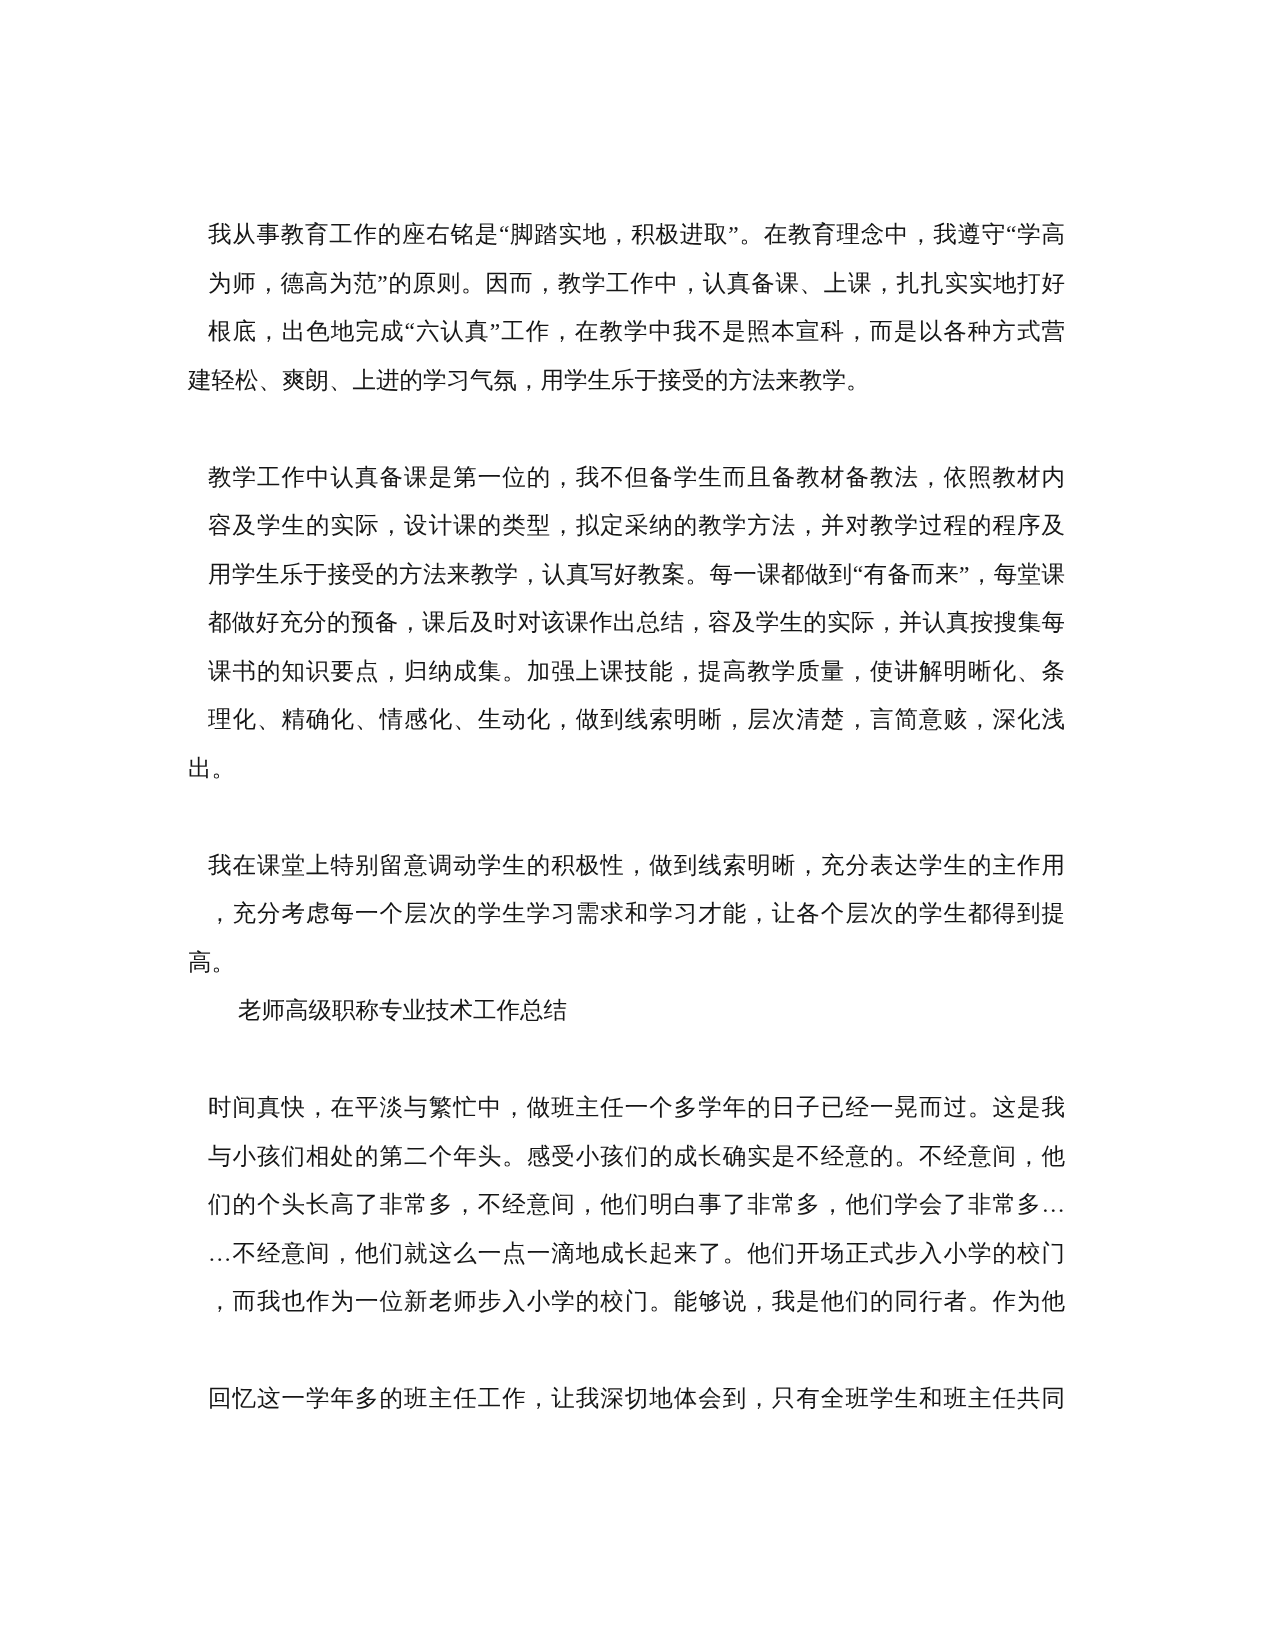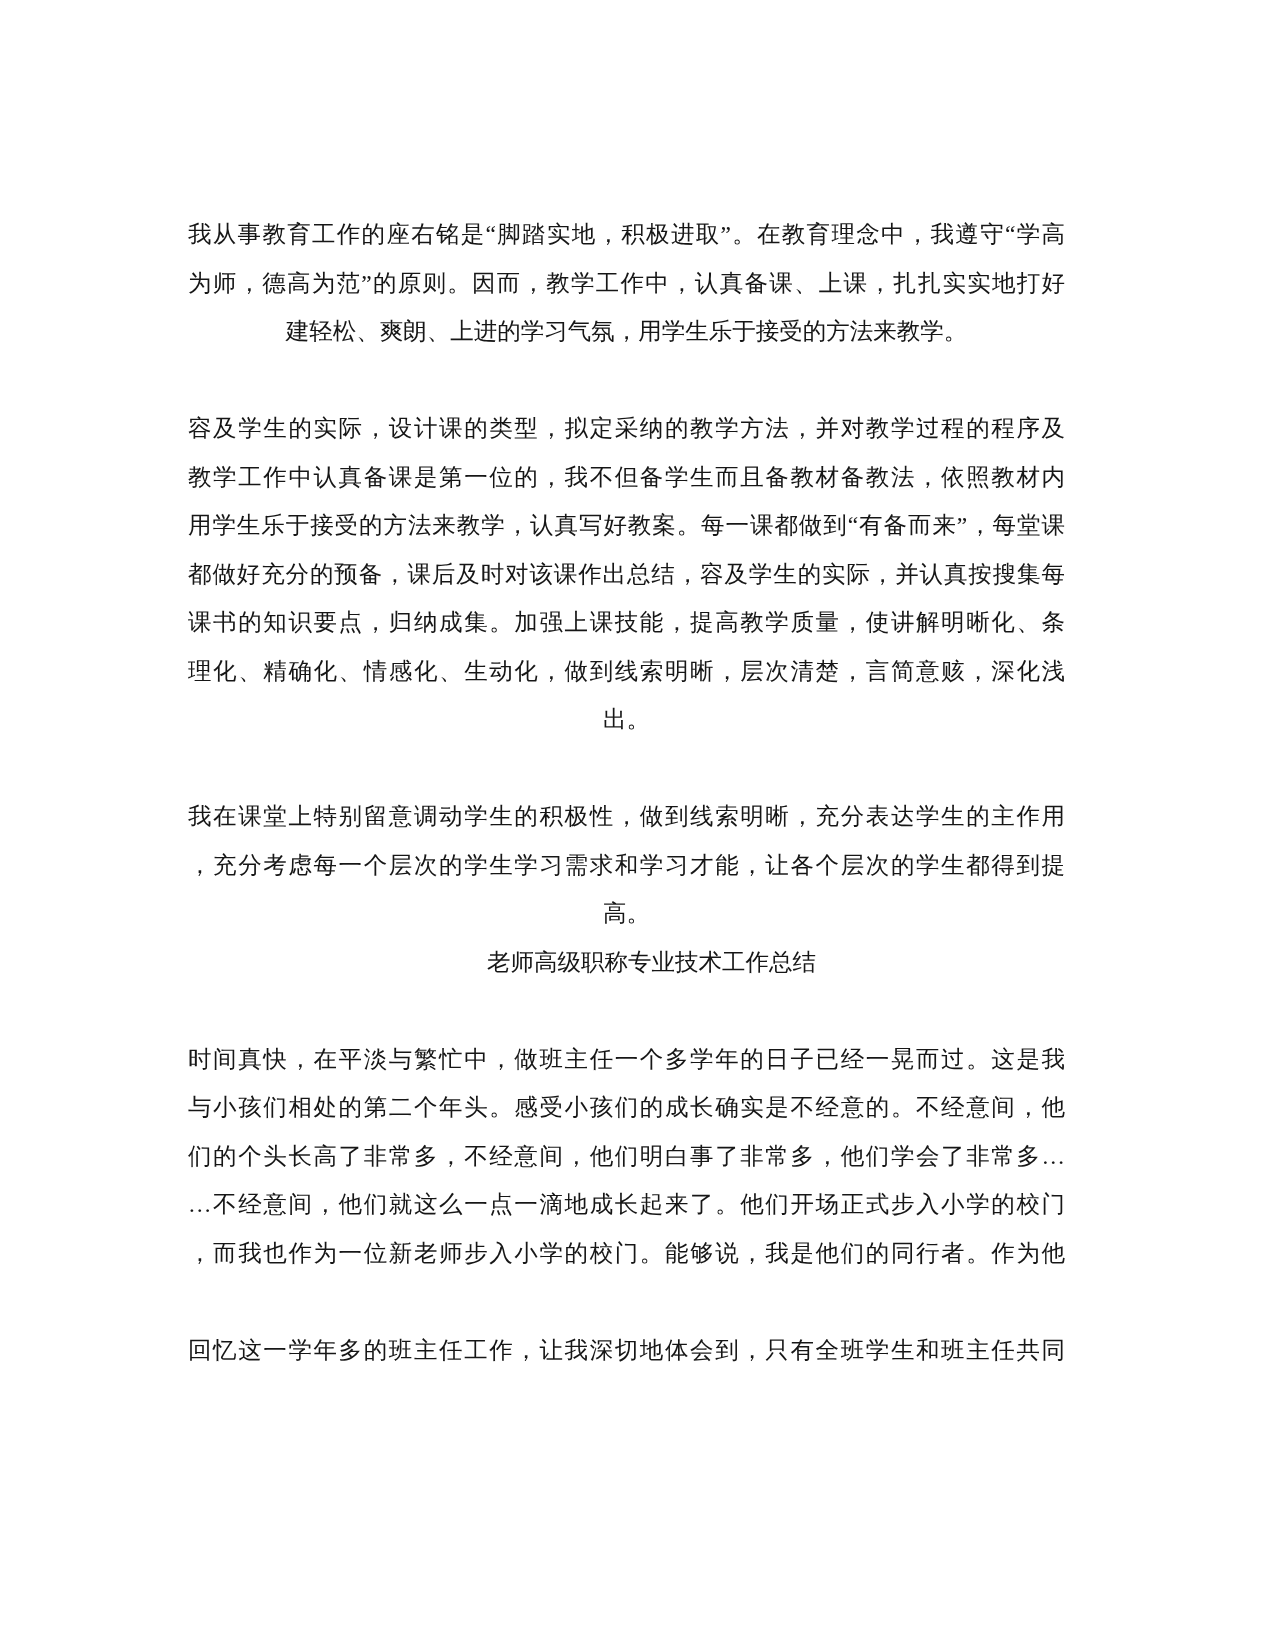--- a/index.html
+++ b/index.html
@@ -18,51 +18,53 @@
   .text-block {
     position: absolute;
     left: 188px; top: 210px;
     width: 877px;
     color: #161616;
     font-size: 23.5px;
   }
   .ln {
     height: 48.5px;
     line-height: 48.5px;
-    text-align: center;
+    text-align: left;
   }
   .ln.just {
     text-align: justify;
     text-align-last: justify;
     text-justify: inter-character;
+    margin-left: 20px;
   }
   .ln.title-line {
     padding-left: 50px;
   }
   .gap {
     height: 48.5px;
   }
 </style>
 </head>
 <body>
 
 <div class="page">
   <div class="text-block">
 
     <div>
       <div class="ln just">我从事教育工作的座右铭是“脚踏实地，积极进取”。在教育理念中，我遵守“学高</div>
       <div class="ln just">为师，德高为范”的原则。因而，教学工作中，认真备课、上课，扎扎实实地打好</div>
+      <div class="ln just">根底，出色地完成“六认真”工作，在教学中我不是照本宣科，而是以各种方式营</div>
       <div class="ln">建轻松、爽朗、上进的学习气氛，用学生乐于接受的方法来教学。</div>
     </div>
 
     <div class="gap"></div>
 
     <div>
+      <div class="ln just">教学工作中认真备课是第一位的，我不但备学生而且备教材备教法，依照教材内</div>
       <div class="ln just">容及学生的实际，设计课的类型，拟定采纳的教学方法，并对教学过程的程序及</div>
-      <div class="ln just">教学工作中认真备课是第一位的，我不但备学生而且备教材备教法，依照教材内</div>
       <div class="ln just">用学生乐于接受的方法来教学，认真写好教案。每一课都做到“有备而来”，每堂课</div>
       <div class="ln just">都做好充分的预备，课后及时对该课作出总结，容及学生的实际，并认真按搜集每</div>
       <div class="ln just">课书的知识要点，归纳成集。加强上课技能，提高教学质量，使讲解明晰化、条</div>
       <div class="ln just">理化、精确化、情感化、生动化，做到线索明晰，层次清楚，言简意赅，深化浅</div>
       <div class="ln">出。</div>
     </div>
 
     <div class="gap"></div>
 
     <div>

